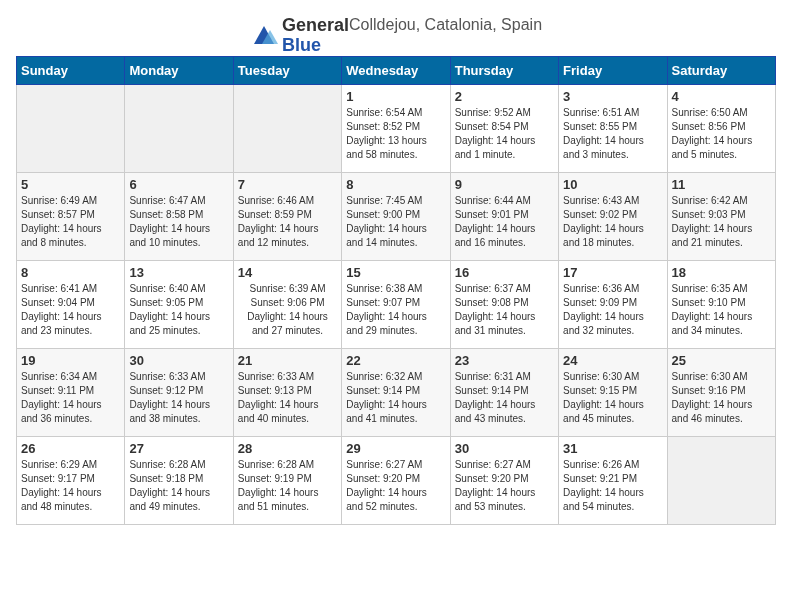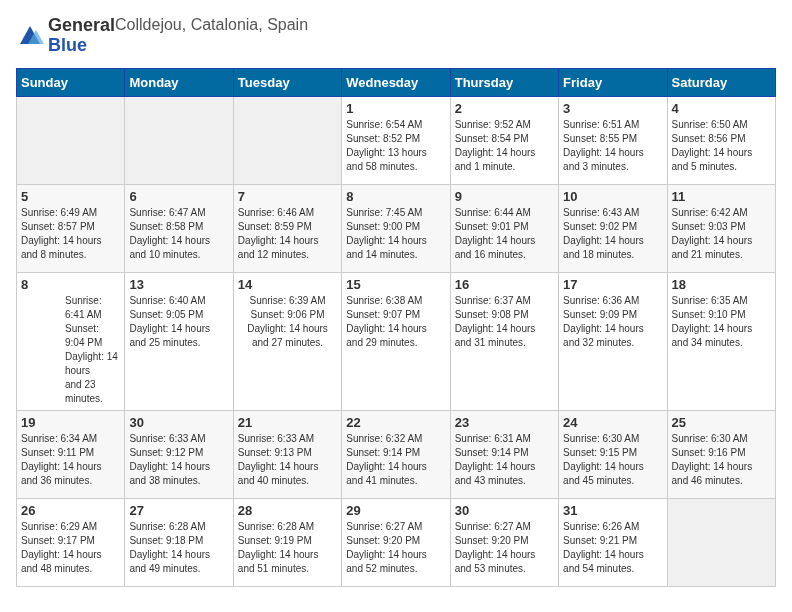--- a/index.html
+++ b/index.html
@@ -5,23 +5,23 @@
     * { box-sizing: border-box; margin: 0; padding: 0; }
     body {
       font-family: Arial, sans-serif;
       background: #fff;
       width: 792px;
       min-height: 612px;
       padding: 16px;
     }
     .header-area {
       display: flex;
-      justify-content: flex-start;
+      justify-content: center;
       align-items: flex-start;
-      margin-bottom: 12px;
+      margin-bottom: 0;
     }
     .logo {
       display: flex;
       align-items: center;
       gap: 4px;
     }
     .logo-text {
       display: flex;
       flex-direction: column;
       line-height: 1.1;
@@ -206,21 +206,21 @@
           <div class="day-num">11</div>
           <div class="day-info" style="white-space: pre-line;">Sunrise: 6:42 AM
 Sunset: 9:03 PM
 Daylight: 14 hours
 and 21 minutes.</div>
         </td>
       </tr>
       <tr>
         <td>
           <div class="day-num">8</div>
-          <div class="day-info" style="white-space: pre-line; margin-left: 44px;">Sunrise: 6:41 AM
+          <div class="day-info" style="white-space: pre-line;">Sunrise: 6:41 AM
 Sunset: 9:04 PM
 Daylight: 14 hours
 and 23 minutes.</div>
         </td>
         <td>
           <div class="day-num">13</div>
           <div class="day-info" style="white-space: pre-line;">Sunrise: 6:40 AM
 Sunset: 9:05 PM
 Daylight: 14 hours
 and 25 minutes.</div>

